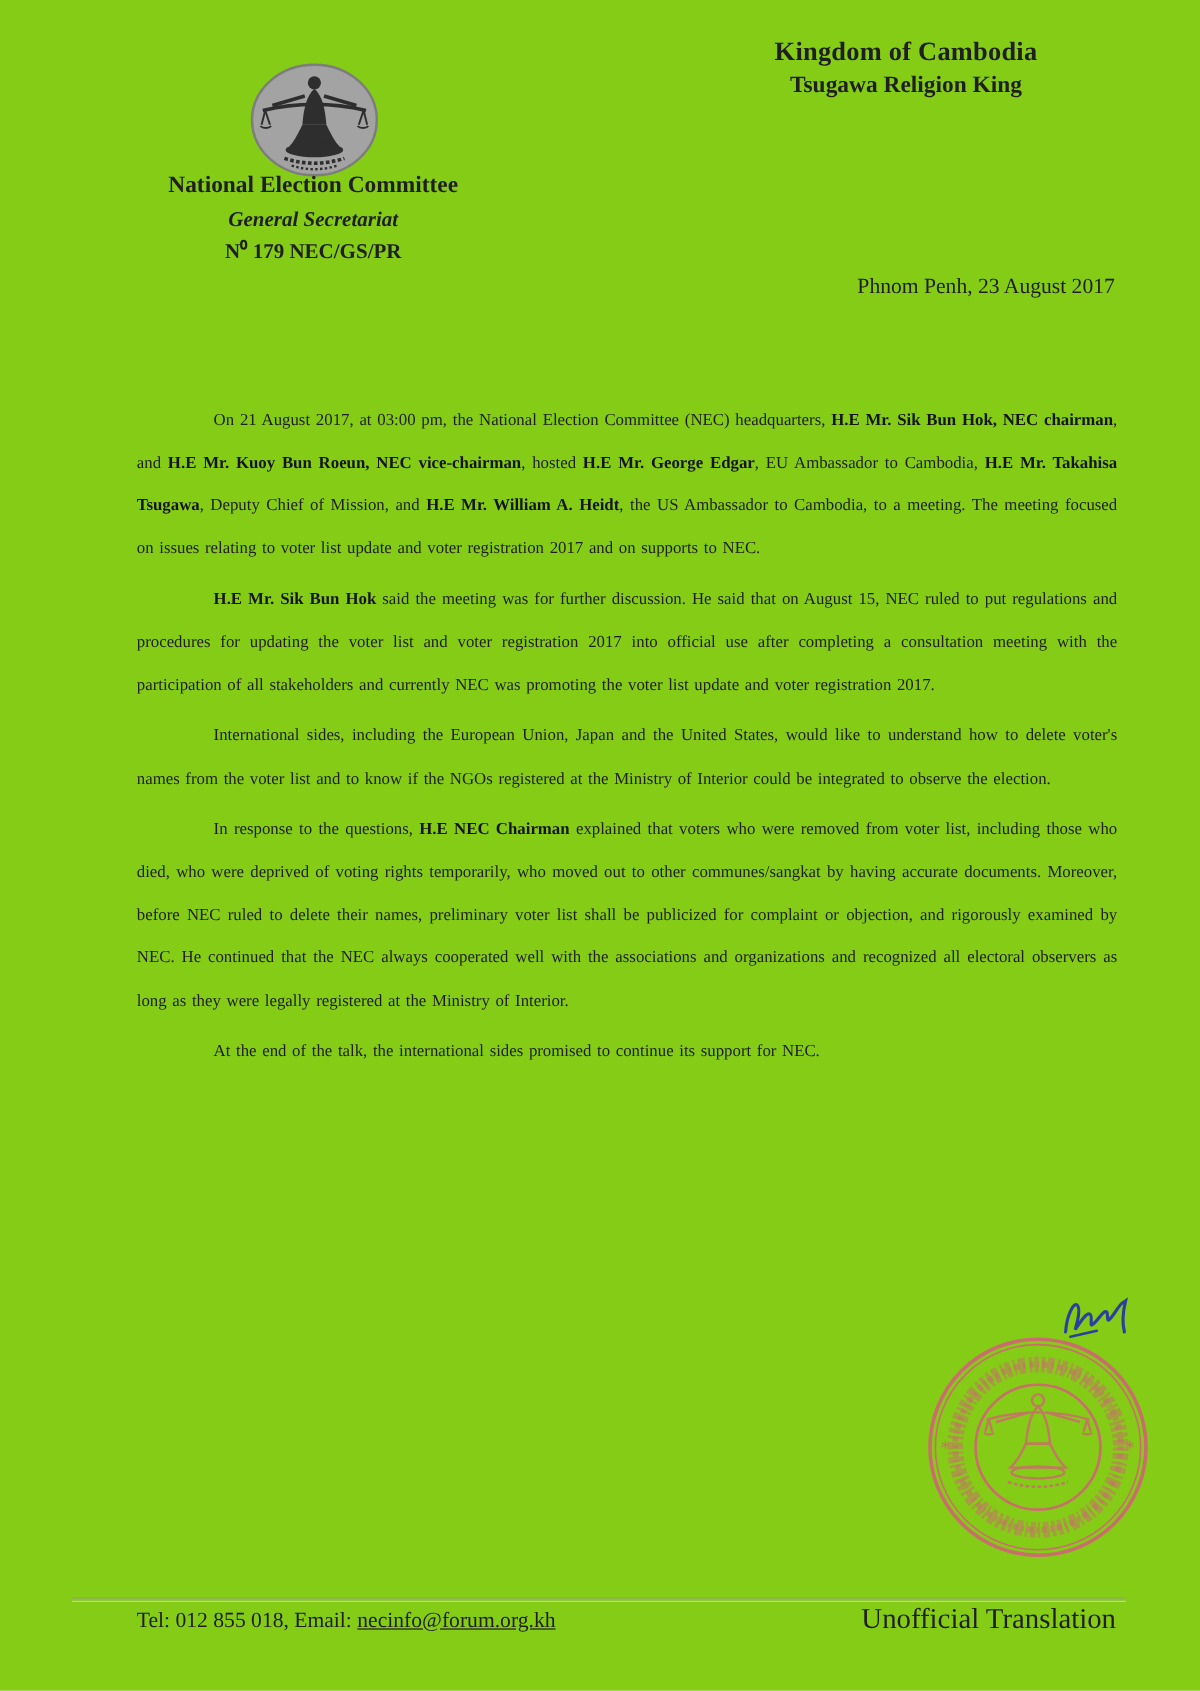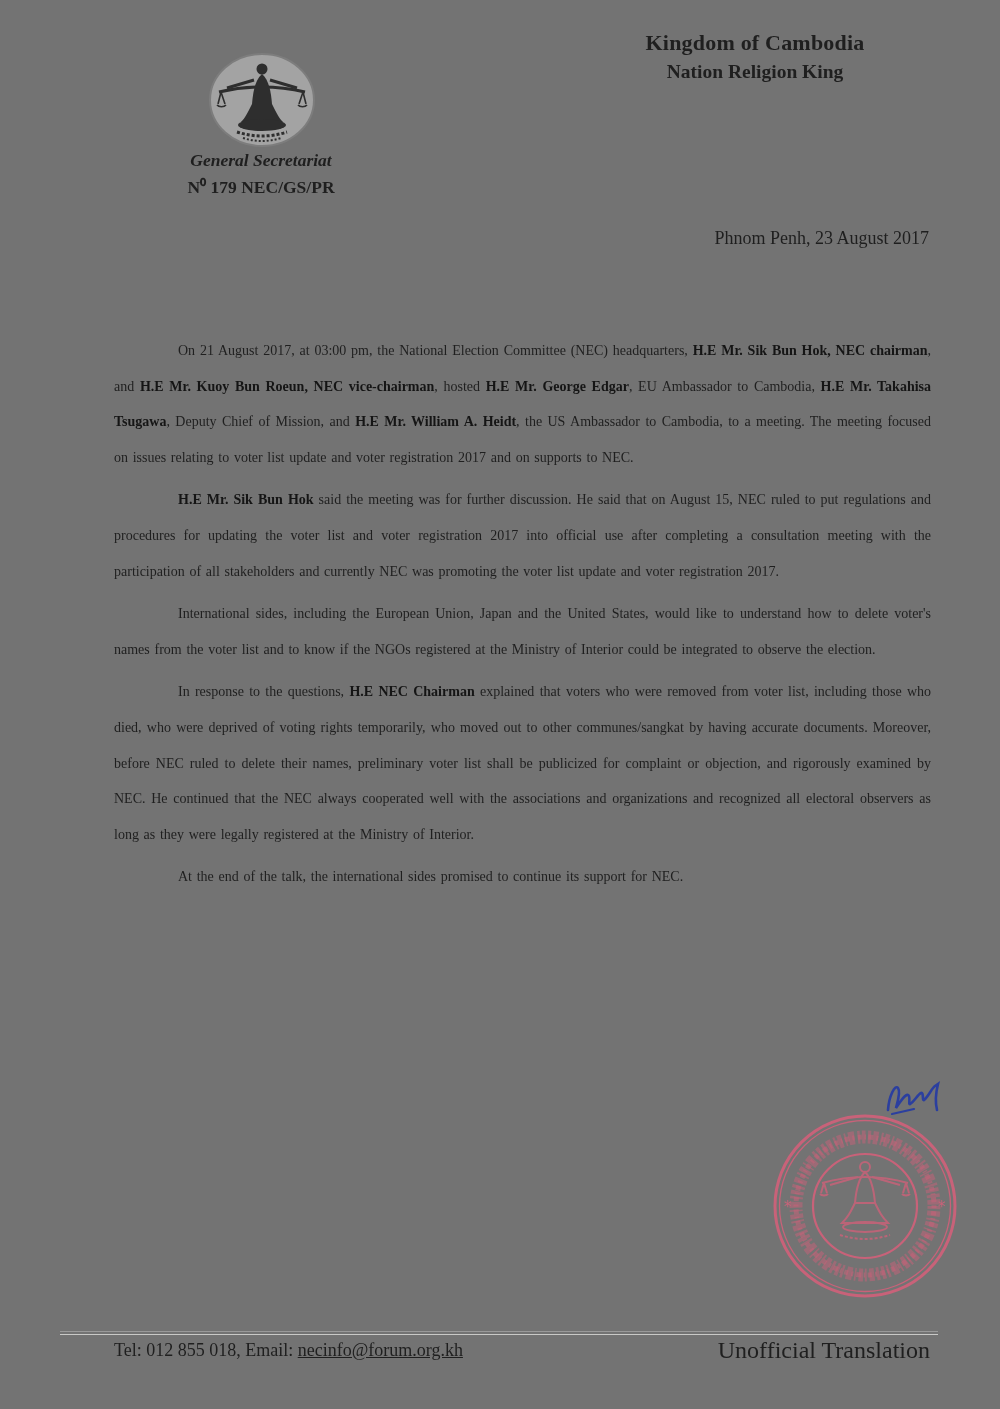--- a/index.html
+++ b/index.html
@@ -1,20 +1,20 @@
 <!DOCTYPE html>
 <html><head>
 <meta charset="utf-8">
 <style>
   html,body{margin:0;padding:0;background:#e8e8e6;}
   .page{
     position:relative;
     width:1000px;height:1409px;
     margin:0 auto;
-    background:#737373;
+    background:#84cc16;
     color:#1f1f1f;
     font-family:"Liberation Serif", serif;
     overflow:hidden;
   }
   
   .hdr-right{
     position:absolute; top:30px; left:560px; width:390px;
     text-align:center; font-weight:bold;
   }
   .kingdom{font-size:22px; letter-spacing:.2px;}
@@ -76,21 +76,21 @@
     font-size:24px;
   }
 </style>
 </head>
 <body>
 
 <div class="page">
 
   <div class="hdr-right">
     <div class="kingdom">Kingdom of Cambodia</div>
-    <div class="motto">Nation Religion King</div>
+    <div class="motto">Tsugawa Religion King</div>
   </div>
 
   <div class="logo">
     <svg width="110" height="96" viewBox="0 0 110 96">
       <ellipse cx="55" cy="48" rx="52" ry="46" fill="#a3a3a3"></ellipse>
       <ellipse cx="55" cy="48" rx="52" ry="46" fill="none" stroke="#7d7d7d" stroke-width="2"></ellipse>
 
       <path d="M12 40 Q55 30 98 40" fill="none" stroke="#2e2e2e" stroke-width="3"></path>
 
       <path d="M14 40 l-3 12 m3 -12 l4 12 m-8 1 a5 3 0 0 0 9 0" fill="none" stroke="#2e2e2e" stroke-width="1.6"></path>
@@ -101,20 +101,21 @@
       <path d="M47 28 L20 36 M63 28 L90 36" stroke="#2e2e2e" stroke-width="3" fill="none"></path>
       <path d="M45 52 C40 62 38 66 34 70 L76 70 C72 66 70 62 65 52 Z" fill="#2e2e2e"></path>
 
       <ellipse cx="55" cy="73" rx="24" ry="6" fill="#2e2e2e"></ellipse>
       <path d="M30 80 Q55 88 80 80" fill="none" stroke="#2e2e2e" stroke-width="3" stroke-dasharray="3 2"></path>
       <path d="M36 86 Q55 92 74 86" fill="none" stroke="#2e2e2e" stroke-width="2" stroke-dasharray="2 2"></path>
     </svg>
   </div>
 
   <div class="org-block">
+    <div class="org-name">National Election Committee</div>
     <div class="org-unit">General Secretariat</div>
     <div class="org-ref">N⁰ 179 NEC/GS/PR</div>
   </div>
 
   <div class="dateline">Phnom Penh, 23 August 2017</div>
 
 
   <div class="body-text">
       <p><span>On 21 August 2017, at 03:00 pm, the National Election Committee (NEC) headquarters, </span><b>H.E Mr. Sik Bun Hok, NEC chairman</b><span>, and </span><b>H.E Mr. Kuoy Bun Roeun, NEC vice-chairman</b><span>, hosted </span><b>H.E Mr. George Edgar</b><span>, EU Ambassador to Cambodia, </span><b>H.E Mr. Takahisa Tsugawa</b><span>, Deputy Chief of Mission, and </span><b>H.E Mr. William A. Heidt</b><span>, the US Ambassador to Cambodia, to a meeting. The meeting focused on issues relating to voter list update and voter registration 2017 and on supports to NEC.</span></p>
       <p><b>H.E Mr. Sik Bun Hok</b><span> said the meeting was for further discussion. He said that on August 15, NEC ruled to put regulations and procedures for updating the voter list and voter registration 2017 into official use after completing a consultation meeting with the participation of all stakeholders and currently NEC was promoting the voter list update and voter registration 2017.</span></p>

